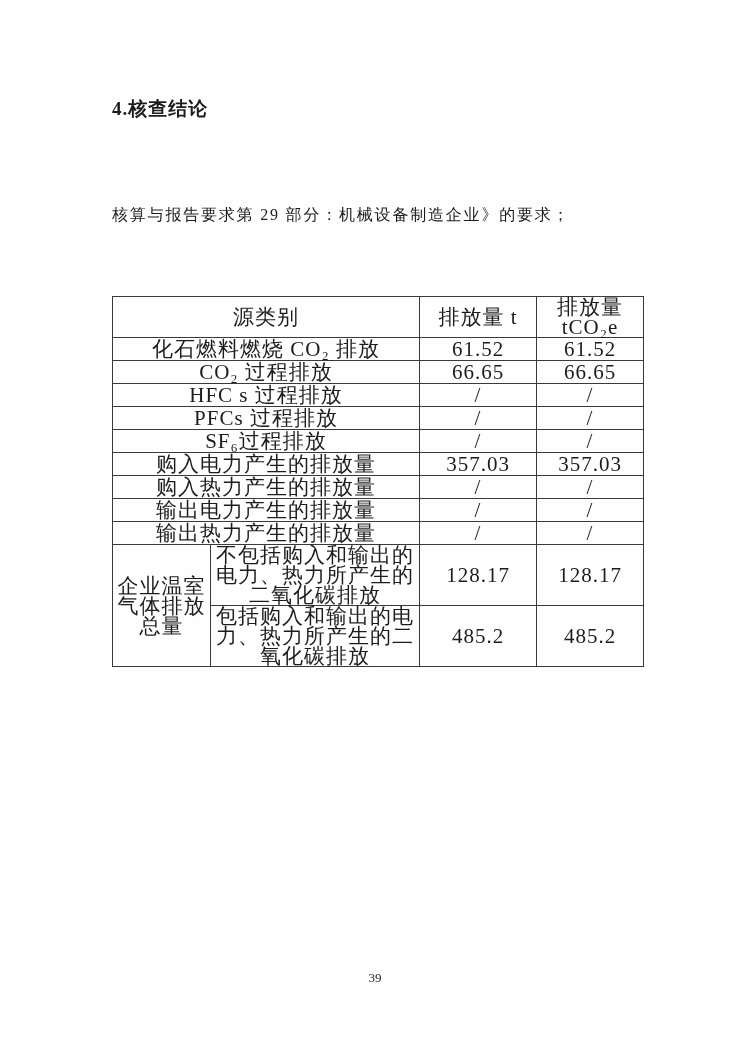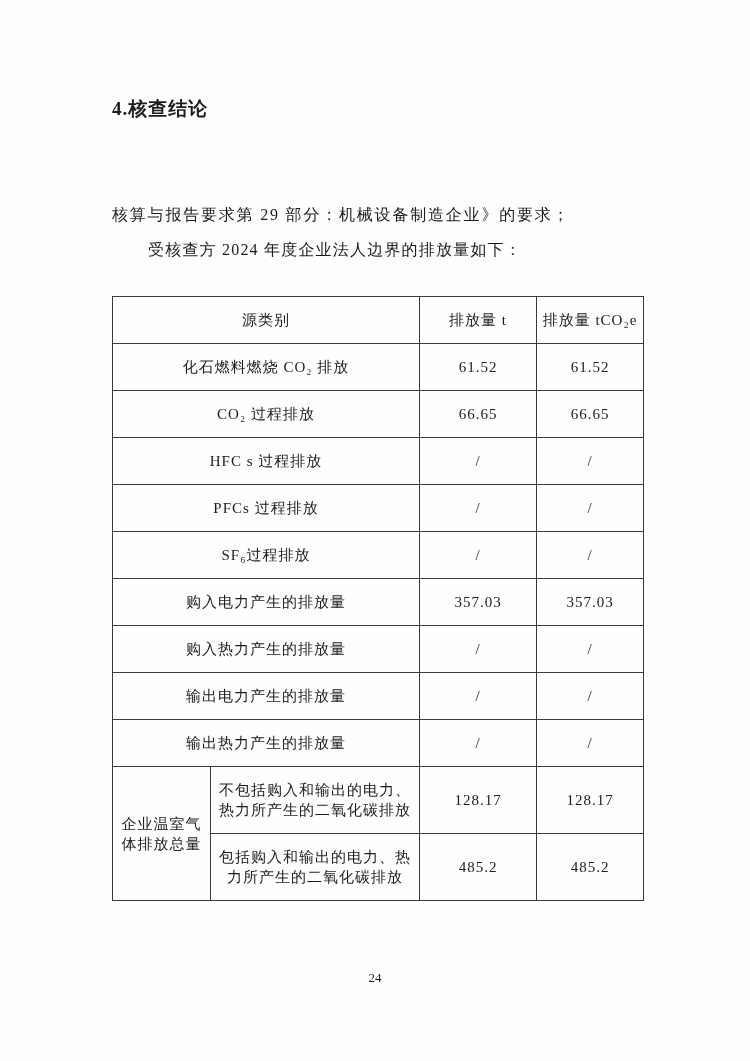--- a/index.html
+++ b/index.html
@@ -48,24 +48,24 @@
     position: absolute;
     top: 296px; left: 112px;
     width: 531px;
     border-collapse: collapse;
     table-layout: fixed;
   }
   table.emissions th, table.emissions td {
     border: 1px solid #3a3a3a;
     text-align: center;
     vertical-align: middle;
-    font-size: 15px;
+    font-size: 21px;
     font-weight: normal;
     letter-spacing: 1px;
-    padding: 13px 2px;
+    padding: 0 2px;
     line-height: 20px;
   }
   tr.hdr { height: 27px; }
   tr.r { height: 23px; }
   tr.tall { height: 43px; }
   td.desc { padding: 2px 6px; }
   td.group-label { letter-spacing: 1.5px; padding: 2px 8px; }
   .page-number {
     position: absolute;
     top: 970px; left: 0;
@@ -75,21 +75,20 @@
   }
 </style>
 </head>
 <body>
 
 <div class="page">
 
   <div class="heading">4.核查结论</div>
 
   <div class="para" style="top:203px; letter-spacing:1.8px;">核算与报告要求第 29 部分：机械设备制造企业》的要求；</div>
-  <div class="para indent" style="top:238px;">受核查方 2024 年度企业法人边界的排放量如下：</div>
 
 
   <table class="emissions">
     <colgroup>
       <col style="width:98px">
       <col style="width:209px">
       <col style="width:117px">
       <col style="width:107px">
     </colgroup>
     <tbody>
@@ -150,15 +149,15 @@
         <td>128.17</td>
       </tr>
       <tr class="tall">
         <td class="desc">包括购入和输出的电力、热力所产生的二氧化碳排放</td>
         <td>485.2</td>
         <td>485.2</td>
       </tr>
     </tbody>
   </table>
 
-  <div class="page-number">24</div>
+  <div class="page-number">39</div>
 
 </div>
 
 </body></html>

